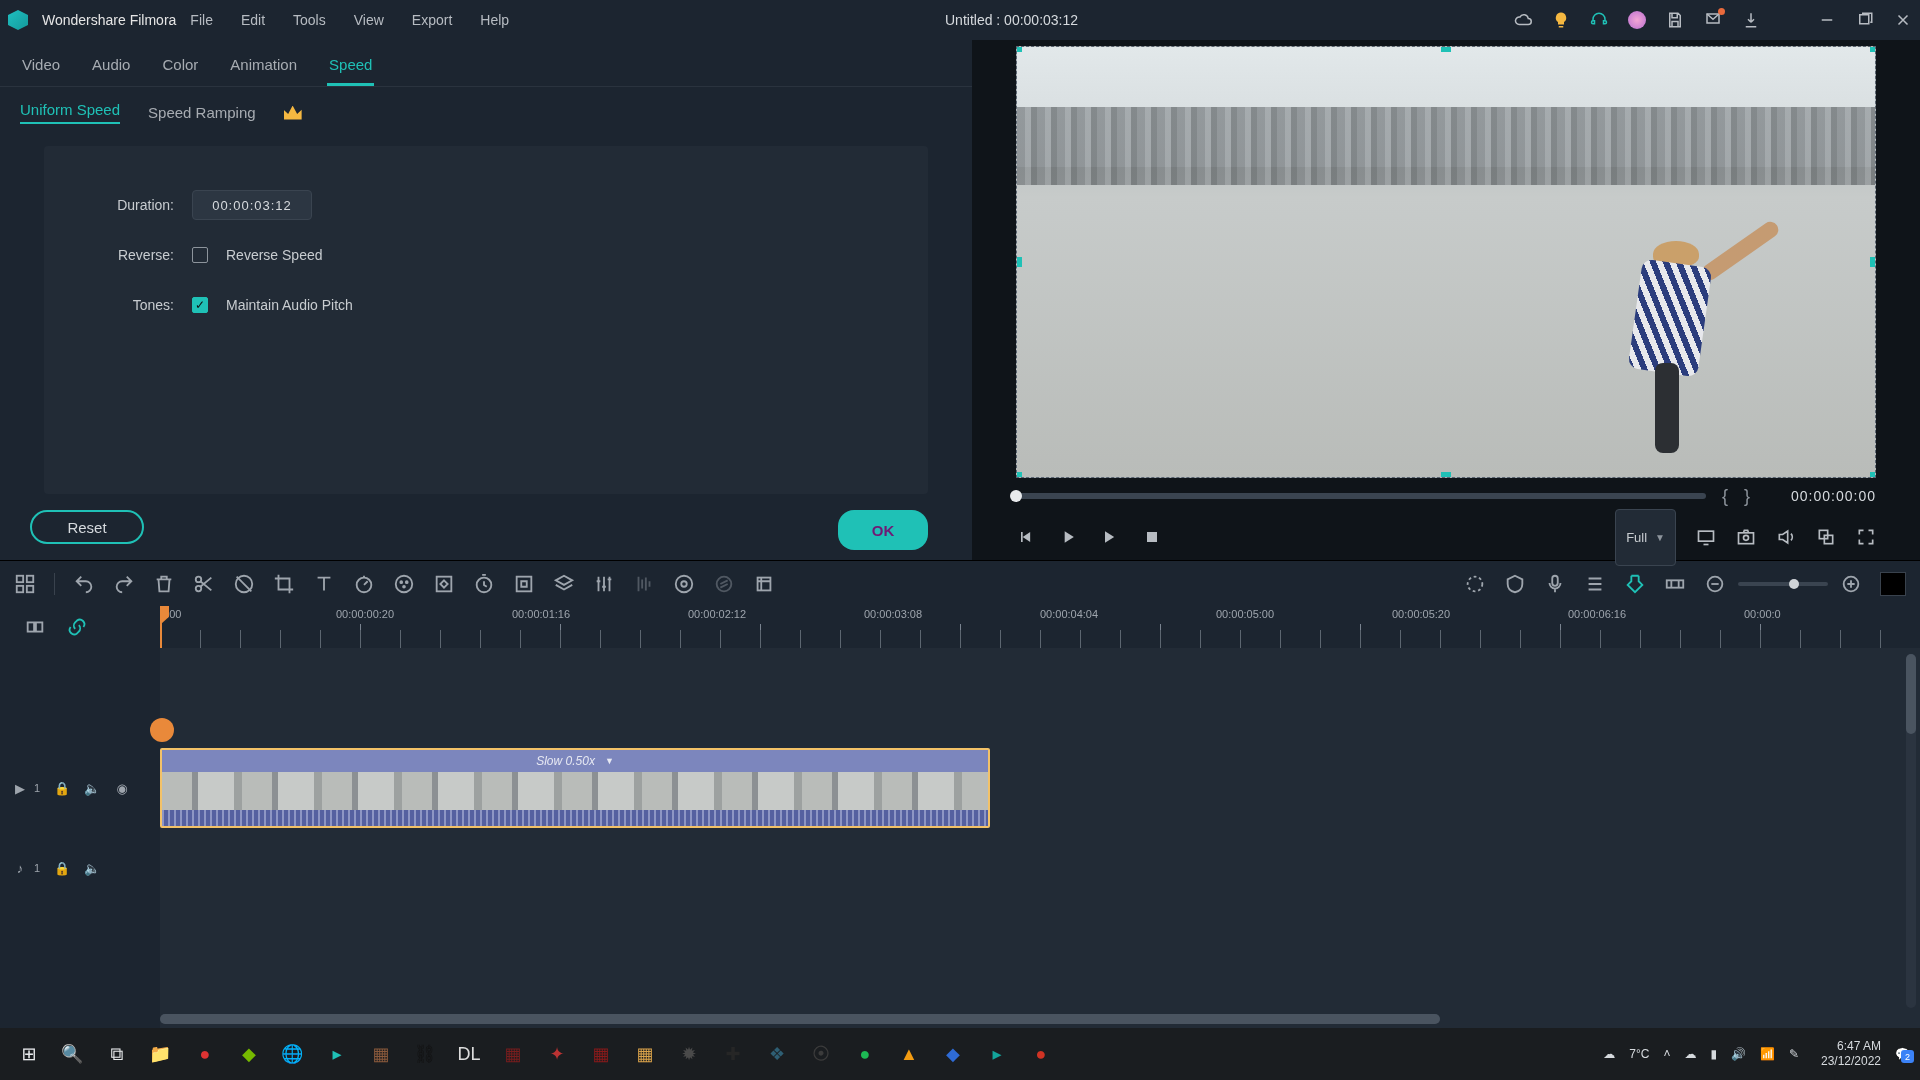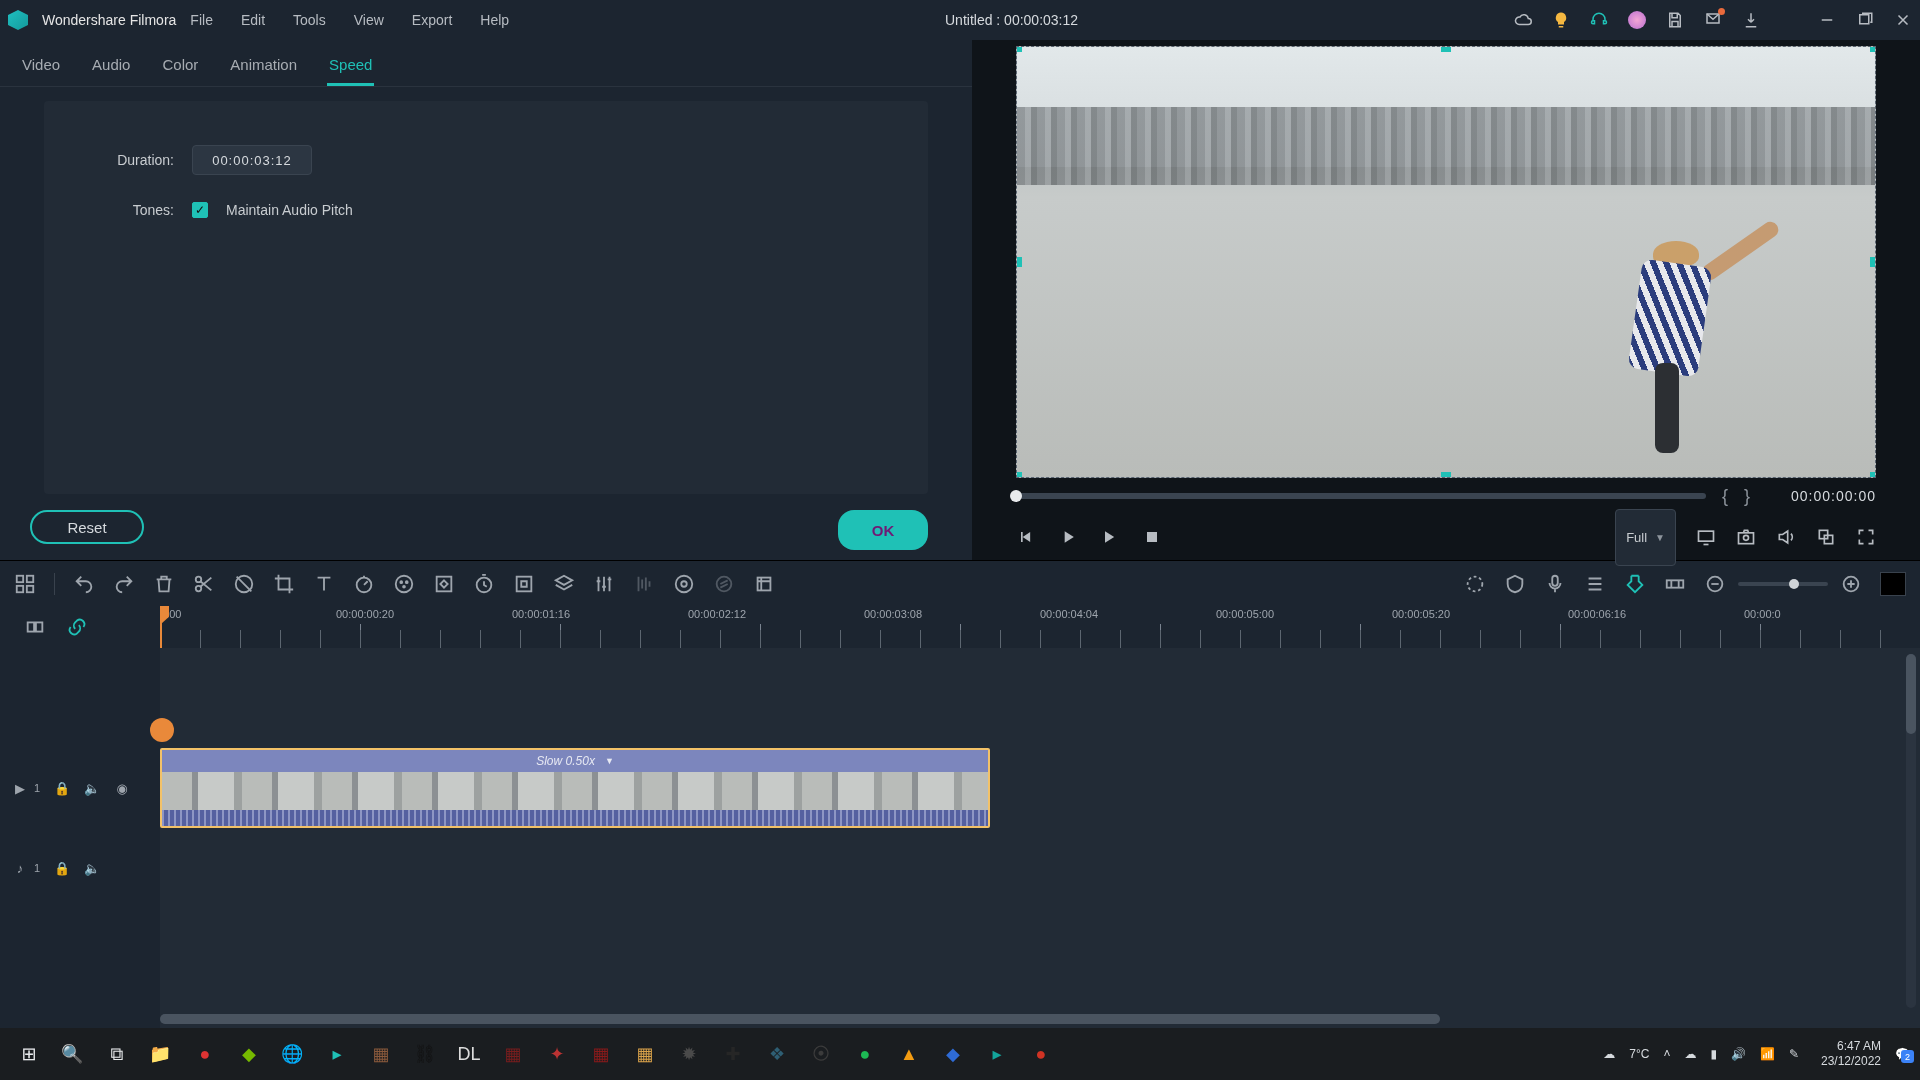--- a/index.html
+++ b/index.html
@@ -210,25 +210,35 @@
 <div class="upper">
 
   <div class="panel">
     <div class="tabs1">
       <span>Video</span>
       <span>Audio</span>
       <span>Color</span>
       <span>Animation</span>
       <span class="active">Speed</span>
     </div>
+    <div class="tabs2">
+      <span class="active">Uniform Speed</span>
+      <span>Speed Ramping</span>
+      <div class="crown"></div>
+    </div>
 
     <div class="card">
       <div class="row">
         <div class="lbl">Duration:</div>
         <div class="dur-box">00:00:03:12</div>
+      </div>
+      <div class="row">
+        <div class="lbl">Reverse:</div>
+        <div class="cb"></div>
+        <div class="cb-lab">Reverse Speed</div>
       </div>
       <div class="row">
         <div class="lbl">Tones:</div>
         <div class="cb checked"></div>
         <div class="cb-lab">Maintain Audio Pitch</div>
       </div>
     </div>
 
     <div class="panel-footer">
       <div class="btn-reset">Reset</div>

